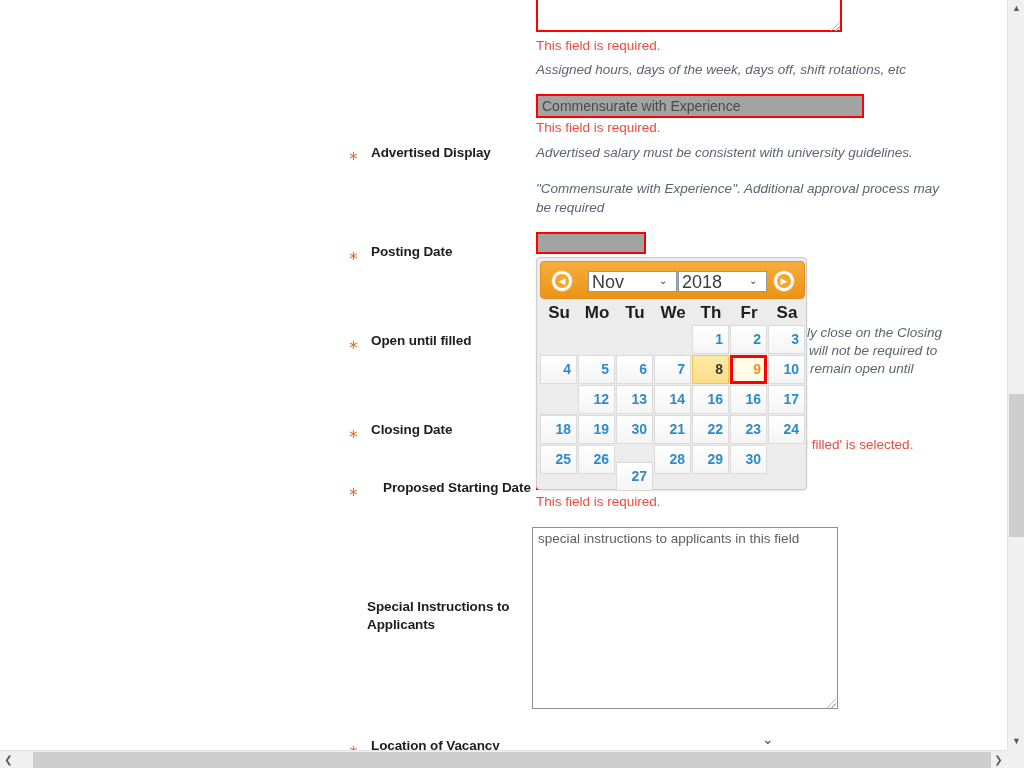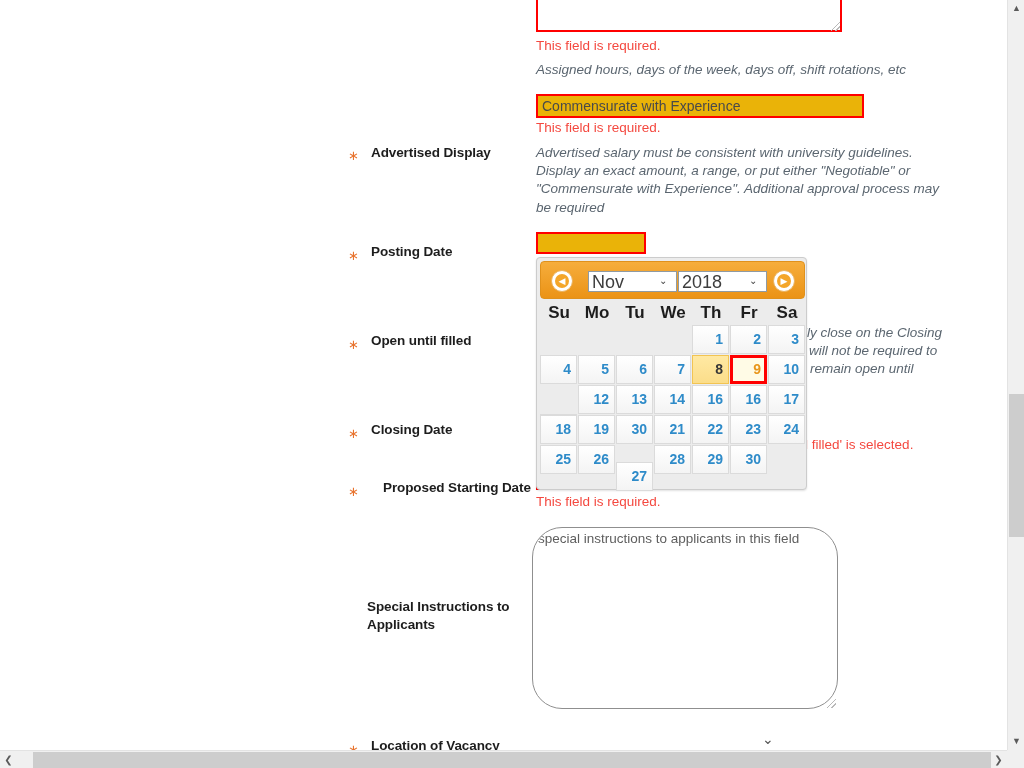--- a/index.html
+++ b/index.html
@@ -78,21 +78,21 @@
     position: absolute;
     width: 9px; height: 9px;
     background-image:
       linear-gradient(135deg, transparent 0 45%, #b9b9b9 45% 55%, transparent 55% 100%),
       linear-gradient(135deg, transparent 0 70%, #b9b9b9 70% 80%, transparent 80% 100%);
   }
 
   .txtinput {
     position: absolute;
     border: 2px solid #ff0000;
-    background: #eab308;
+    background: #a3a3a3;
     font-family: "Liberation Sans", sans-serif;
     font-size: 14px;
     color: #4a4a4a;
     padding: 1px 4px;
     outline: none;
   }
 
   .selectbox {
     position: absolute;
     border: 2px solid #ff0000;
@@ -304,21 +304,20 @@
     <div class="help-text" style="left:536px; top:61px;">Assigned hours, days of the week, days off, shift rotations, etc</div>
 
     <input class="txtinput" id="salary-input" style="left: 536px; top: 94px; width: 328px; height: 24px;" value="Commensurate with Experience">
 
     <div class="err-text" style="left:536px; top:120px;">This field is required.</div>
 
     <div class="req-star" style="left:348px; top:149px;">∗</div>
     <div class="label-col" style="left:371px; top:145px;">Advertised Display</div>
 
     <div class="help-text" style="left:536px; top:144px;">Advertised salary must be consistent with university guidelines.</div>
-    <div class="help-text" style="left:536px; top:162px;">Display an exact amount, a range, or put either "Negotiable" or</div>
     <div class="help-text" style="left:536px; top:180px;">"Commensurate with Experience". Additional approval process may</div>
     <div class="help-text" style="left:536px; top:199px;">be required</div>
 
     <div class="req-star" style="left:348px; top:249px;">∗</div>
     <div class="label-col" style="left:371px; top:244px;">Posting Date</div>
 
     <input class="txtinput" id="posting-date-input" style="left: 536px; top: 232px; width: 110px; height: 22px;" value="">
 
     <div class="req-star" style="left:348px; top:338px;">∗</div>
     <div class="label-col" style="left:371px; top:333px;">Open until filled</div>
@@ -335,21 +334,21 @@
     <div class="req-star" style="left:348px; top:485px;">∗</div>
     <div class="label-col" style="left:383px; top:480px;">Proposed Starting Date</div>
 
     <input class="txtinput" id="proposed-start-input" style="left: 536px; top: 466px; width: 110px; height: 24px;">
 
     <div class="err-text" style="left:536px; top:494px;">This field is required.</div>
 
     <div class="label-col" style="left:367px; top:599px;">Special Instructions to</div>
     <div class="label-col" style="left:367px; top:617px;">Applicants</div>
 
-    <textarea class="txtarea plain" id="ta-instructions" style="left: 532px; top: 527px; width: 306px; height: 182px; color: rgb(94, 94, 94); border-radius: 30px;">special instructions to applicants in this field</textarea>
+    <textarea class="txtarea plain" id="ta-instructions" style="left: 532px; top: 527px; width: 306px; height: 182px; color: rgb(94, 94, 94);">special instructions to applicants in this field</textarea>
     <div class="grip" style="left:827px; top:699px;"></div>
 
     <div class="req-star" style="left:348px; top:743px;">∗</div>
     <div class="label-col" style="left:371px; top:738px;">Location of Vacancy</div>
 
     <div class="sel-chev" style="left:762px; top:731px; font-size:14px;">⌄</div>
 
     <div id="datepicker">
 
       <div id="dp-header">

